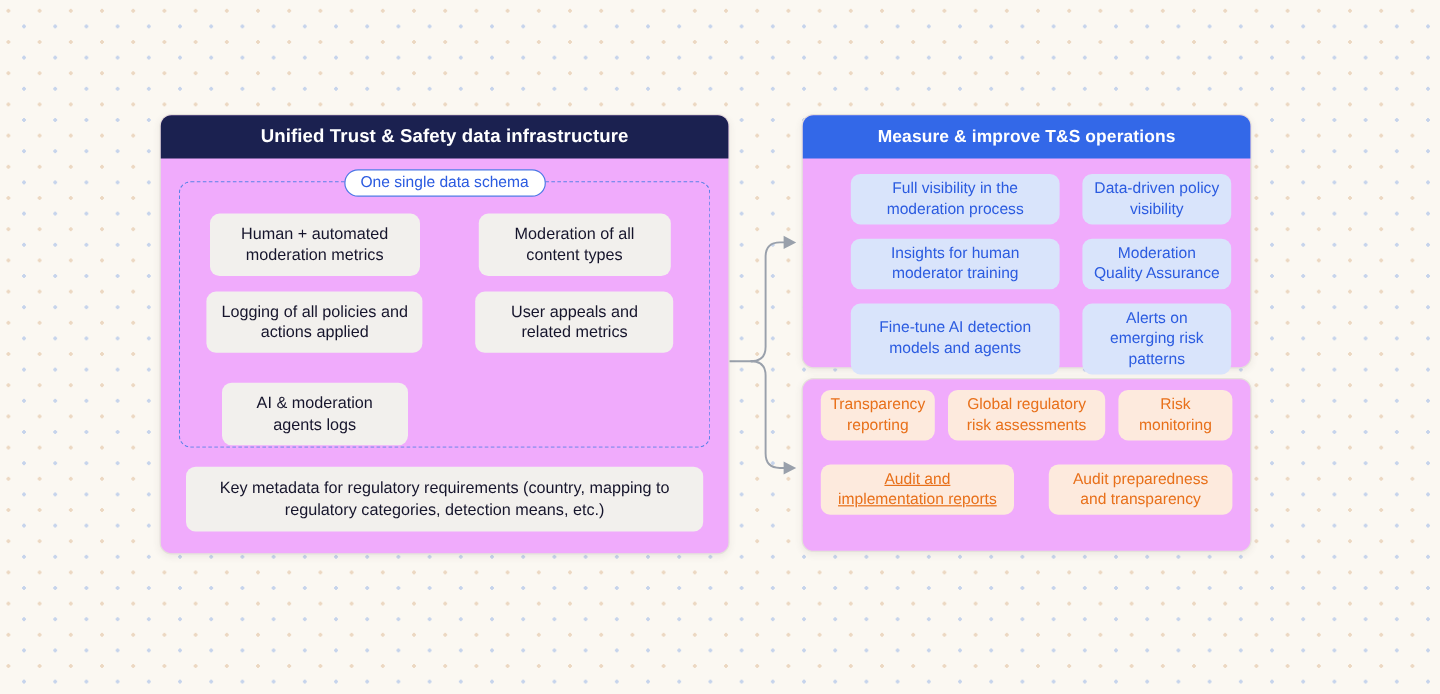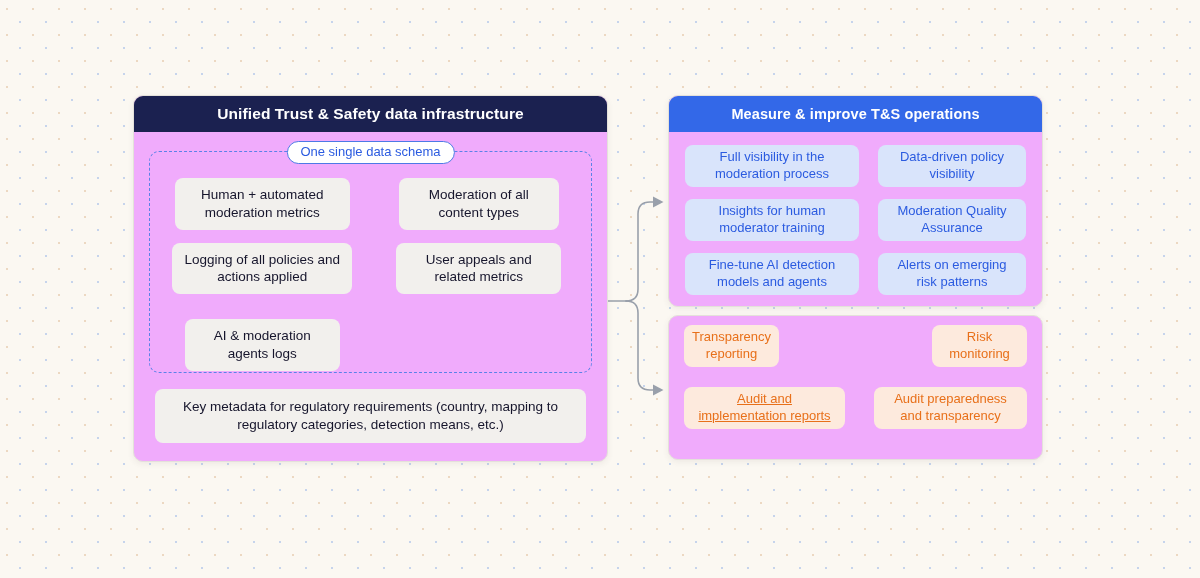--- a/index.html
+++ b/index.html
@@ -94,20 +94,21 @@
     padding: 9px 14px;
   }
 
   
   .measure-card { left: 668px; top: 95px; width: 375px; height: 212px; }
   .measure-grid {
     display: grid;
     grid-template-columns: 174px 1fr;
     gap: 12px 19px;
     padding: 13px 16px;
+    margin-left: 24px;
   }
   .blue-item {
     background: #d9e4fb;
     border-radius: 8px;
     min-height: 42px;
     display: flex;
     align-items: center;
     justify-content: center;
     text-align: center;
     color: #2b5be0;
@@ -183,20 +184,21 @@
       <div class="blue-item">Moderation Quality Assurance</div>
       <div class="blue-item">Fine-tune AI detection models and agents</div>
       <div class="blue-item">Alerts on emerging risk patterns</div>
     </div>
   </div>
 
   <div class="card automate-card">
     <div class="automate-rows">
       <div class="automate-row">
         <div class="orange-item oi-0">Transparency reporting</div>
+        <div class="orange-item oi-1">Global regulatory risk assessments</div>
         <div class="orange-item oi-2">Risk monitoring</div>
       </div>
       <div class="automate-row">
         <div class="orange-item oi-3">Audit and implementation reports</div>
         <div class="orange-item oi-4">Audit preparedness and transparency</div>
       </div>
     </div>
   </div>
 
 </div>

